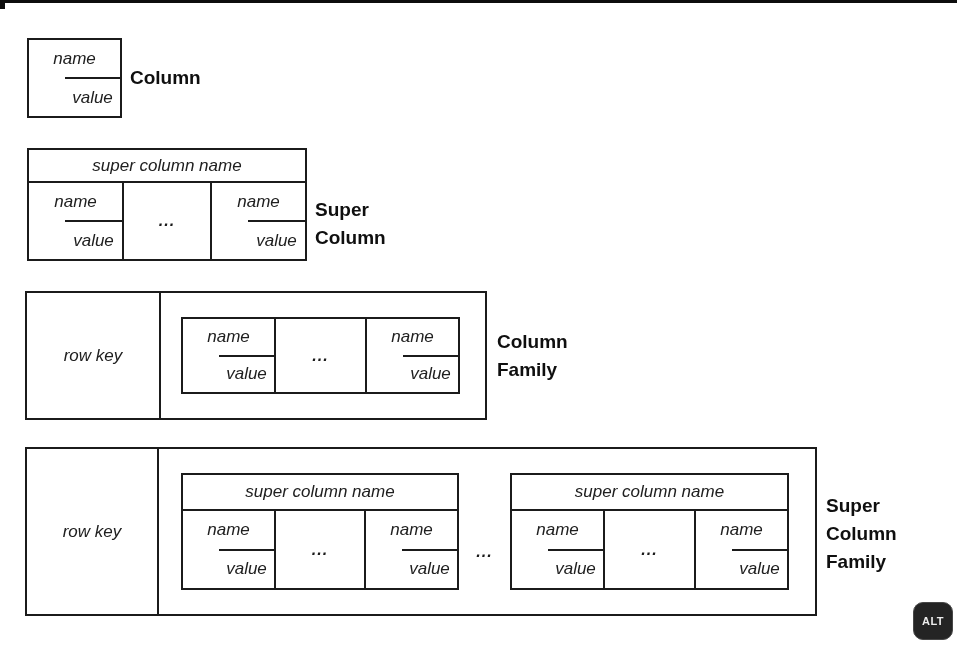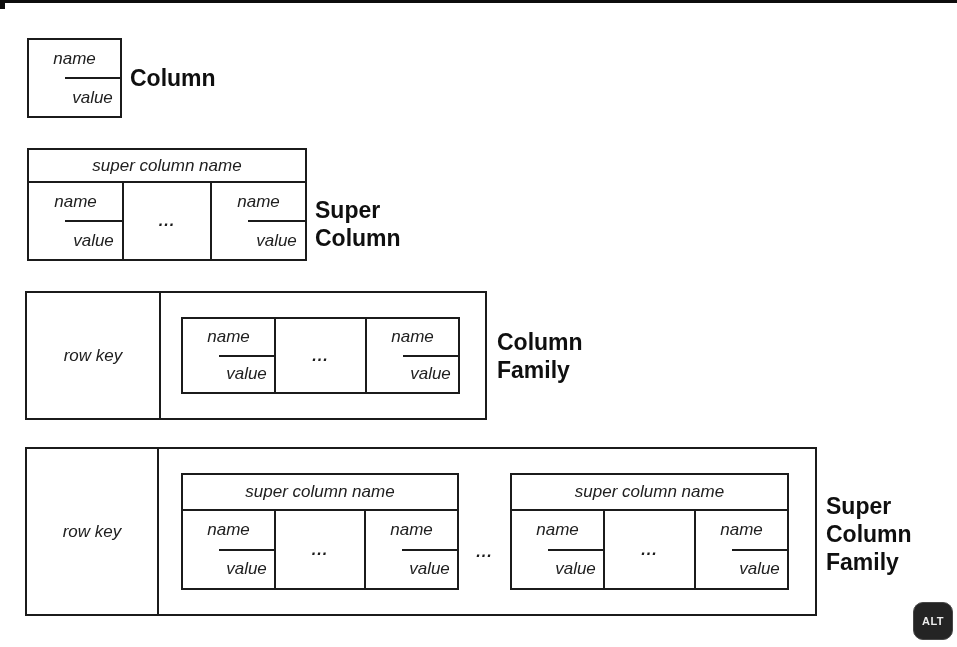--- a/index.html
+++ b/index.html
@@ -20,21 +20,21 @@
   .vstack>.cell+.cell{border-top:2px solid var(--border);margin-left:36px;}
   .hrow{display:flex;flex-direction:row;}
   .cell{
     display:flex;align-items:center;justify-content:center;
     font-size:17px;color:var(--text);box-sizing:border-box;background:#fff;font-style:italic;
   }
   .br{border-right:2px solid var(--border);}
   .bb{border-bottom:2px solid var(--border);}
   .dots{font-weight:700;font-size:16px;letter-spacing:1px;color:#1a1a1a;}
   .lbl{
-    position:absolute;font-weight:700;font-size:23px;line-height:28px;color:var(--label);
+    position:absolute;font-weight:700;font-size:19px;line-height:28px;color:var(--label);
     white-space:nowrap;
   }
   .sct{position:absolute;box-sizing:border-box;border:2px solid var(--border);display:flex;flex-direction:column;background:#fff;}
   .sct-hd{height:36px;border-bottom:2px solid var(--border);}
   .sct-bd{flex:1;display:flex;}
   .sct-col{width:91px;}
   .rel{position:relative;}
   .alt-badge{
     position:absolute;left:913px;top:602px;width:40px;height:38px;border-radius:10px;
     background:#242424;border:1px solid #474747;box-sizing:border-box;

